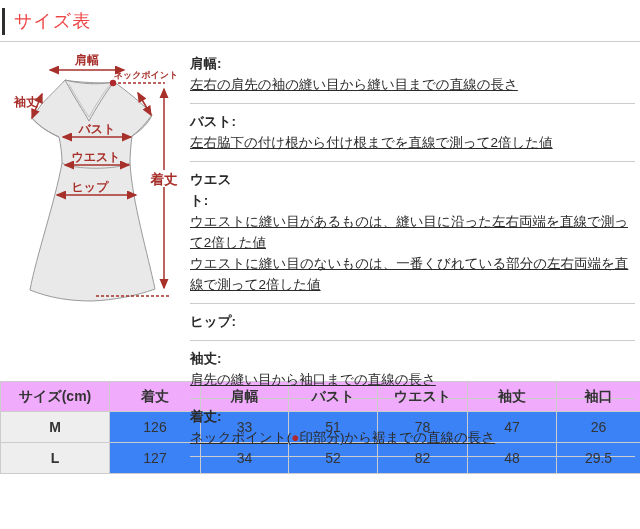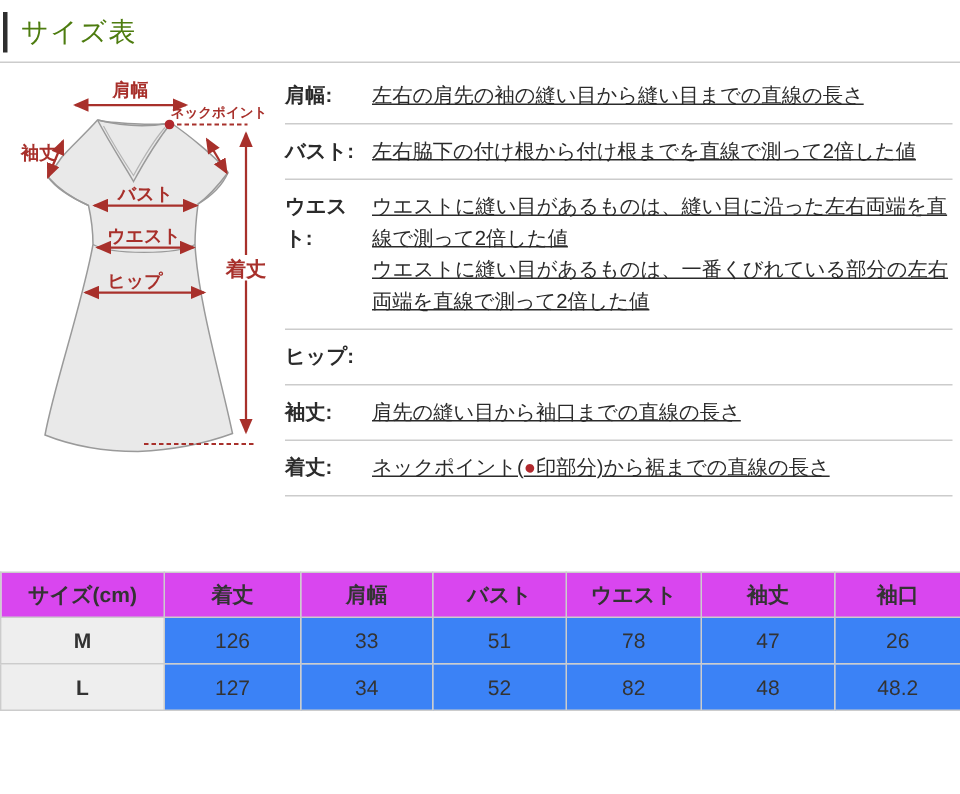--- a/index.html
+++ b/index.html
@@ -6,45 +6,46 @@
   body{
     width:640px;height:529px;background:#ffffff;
     font-family:"Liberation Sans","DejaVu Sans",sans-serif;
     color:#333;position:relative;overflow:hidden;
   }
   
   .title-bar{
     margin:8px 0 0 2px;
     border-left:3px solid #2e2e2e;
     padding:1px 0 2px 9px;
-    font-size:18px;color:#4d7c0f;letter-spacing:1px;
+    font-size:18px;color:#ef4444;letter-spacing:1px;
   }
   .title-rule{
     margin-top:6px;border-bottom:1px solid #cccccc;height:0;
   }
   
   .content{display:flex;align-items:flex-start;height:288px;}
   .diagram-wrap{width:182px;flex:none;}
   .defs{flex:1;margin:4px 5px 0 8px;font-size:13.5px;color:#2b2b2b;}
   .def-row{
     display:flex;padding:7px 0 8px 0;border-bottom:1px solid #cccccc;
     line-height:21px;
+    flex-direction:column;
   }
   .def-term{flex:none;width:58px;font-weight:bold;}
   .def-desc{flex:1;text-decoration:underline;}
   .red-dot-inline{color:#b0282d;}
   
   .size-table{
     width:640px;border-collapse:collapse;margin-top:51px;
     font-size:14px;color:#333;table-layout:fixed;
   }
   .size-table th,.size-table td{
     border:1px solid #cccccc;text-align:center;padding:0;
   }
-  .size-table thead th{background:#d946ef;height:29px;font-weight:bold;}
+  .size-table thead th{background:#f0abfc;height:29px;font-weight:bold;}
   .size-table tbody tr{height:31px;}
   .size-table tbody th{background:#eeeeee;font-weight:bold;}
   .size-table tbody td{background:#3b82f6;font-weight:normal;}
   
   .diagram-svg text{
     font-family:"Liberation Sans","DejaVu Sans",sans-serif;
     fill:#a8302b;font-weight:bold;
   }
 </style>
 </head>
@@ -139,21 +140,21 @@
       <span class="def-desc">左右の肩先の袖の縫い目から縫い目までの直線の長さ</span>
     </div>
     <div class="def-row">
       <span class="def-term">バスト:</span>
       <span class="def-desc">左右脇下の付け根から付け根までを直線で測って2倍した値</span>
     </div>
     <div class="def-row">
       <span class="def-term">ウエスト:</span>
       <span class="def-desc">
         <span>ウエストに縫い目があるものは、縫い目に沿った左右両端を直線で測って2倍した値</span><br>
-        <span>ウエストに縫い目があるものは、一番くびれている部分の左右両端を直線で測って2倍した値</span>
+        <span>ウエストに縫い目のないものは、一番くびれている部分の左右両端を直線で測って2倍した値</span>
       </span>
     </div>
     <div class="def-row">
       <span class="def-term">ヒップ:</span>
     </div>
     <div class="def-row">
       <span class="def-term">袖丈:</span>
       <span class="def-desc">肩先の縫い目から袖口までの直線の長さ</span>
     </div>
     <div class="def-row">
@@ -194,16 +195,16 @@
       <td>47</td>
       <td>26</td>
     </tr>
     <tr>
       <th>L</th>
       <td>127</td>
       <td>34</td>
       <td>52</td>
       <td>82</td>
       <td>48</td>
-      <td>48.2</td>
+      <td>29.5</td>
     </tr>
   </tbody>
 </table>
 
 </body></html>

